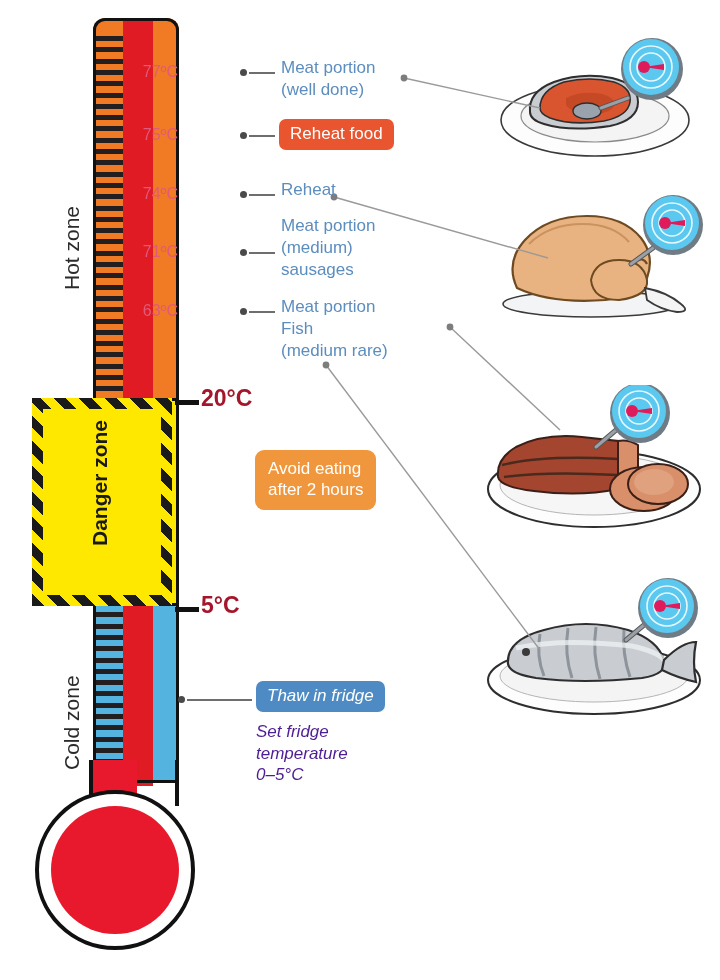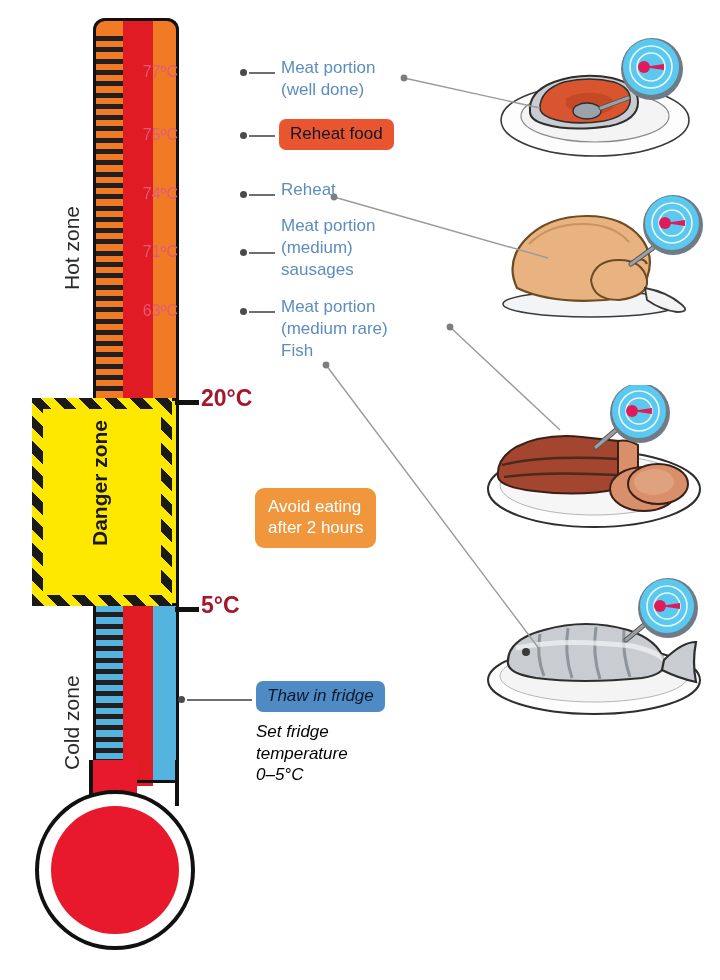--- a/index.html
+++ b/index.html
@@ -93,28 +93,28 @@
   .trow .dot{
     position:absolute;width:7px;height:7px;border-radius:50%;
     background:#4a4a4a;top:6px;
   }
   .trow .lead{position:absolute;height:1.5px;background:#6e6e6e;top:9px;}
   .trow .txt{
     position:absolute;font-size:17px;color:#5C8DBE;line-height:1.28;white-space:nowrap;
   }
   .badge{
     display:inline-block;border-radius:7px;padding:4px 11px 5px;
-    color:#0f172a;font-size:17px;white-space:nowrap;
+    color:#ffffff;font-size:17px;white-space:nowrap;
   }
   .badge-orange{background:#E8552E;}
   .badge-blue{background:#4E8BC4;}
-  .sub{font-size:17px;color:#000000;line-height:1.28;}
+  .sub{font-size:17px;color:#4c1d95;line-height:1.28;}
 
   .avoid-badge{
-    position:absolute;left:255px;top:488px;
+    position:absolute;left:255px;top:450px;
     background:#F0963C;color:#fff;border-radius:9px;
     padding:8px 13px 9px;font-size:17px;line-height:1.25;z-index:5;
   }
 
   
   .conn{position:absolute;left:0;top:0;width:720px;height:980px;
         pointer-events:none;z-index:3;}
 
   
   .art{position:absolute;z-index:2;}
@@ -294,22 +294,22 @@
       <div>sausages</div>
     </div>
   </div>
 
   <div class="trow" id="r4" style="left:178px;top:302px;">
     <div class="temp">63ºC</div>
     <div class="dot" style="left:62px;"></div>
     <div class="lead" style="left:71px;width:26px;"></div>
     <div class="txt" style="left:103px;top:-6px;">
       <div>Meat portion</div>
+      <div>Fish</div>
       <div>(medium rare)</div>
-      <div>Fish</div>
     </div>
   </div>
 
   <div class="trow" id="r5" style="left:178px;top:690px;">
     <div class="dot" style="left:0px;"></div>
     <div class="lead" style="left:9px;width:65px;"></div>
     <div class="txt" style="left:78px;top:-9px;font-style:italic;">
       <span class="badge badge-blue">Thaw in fridge</span>
       <div class="sub" style="margin-top:9px;">
         <div>Set fridge</div>

